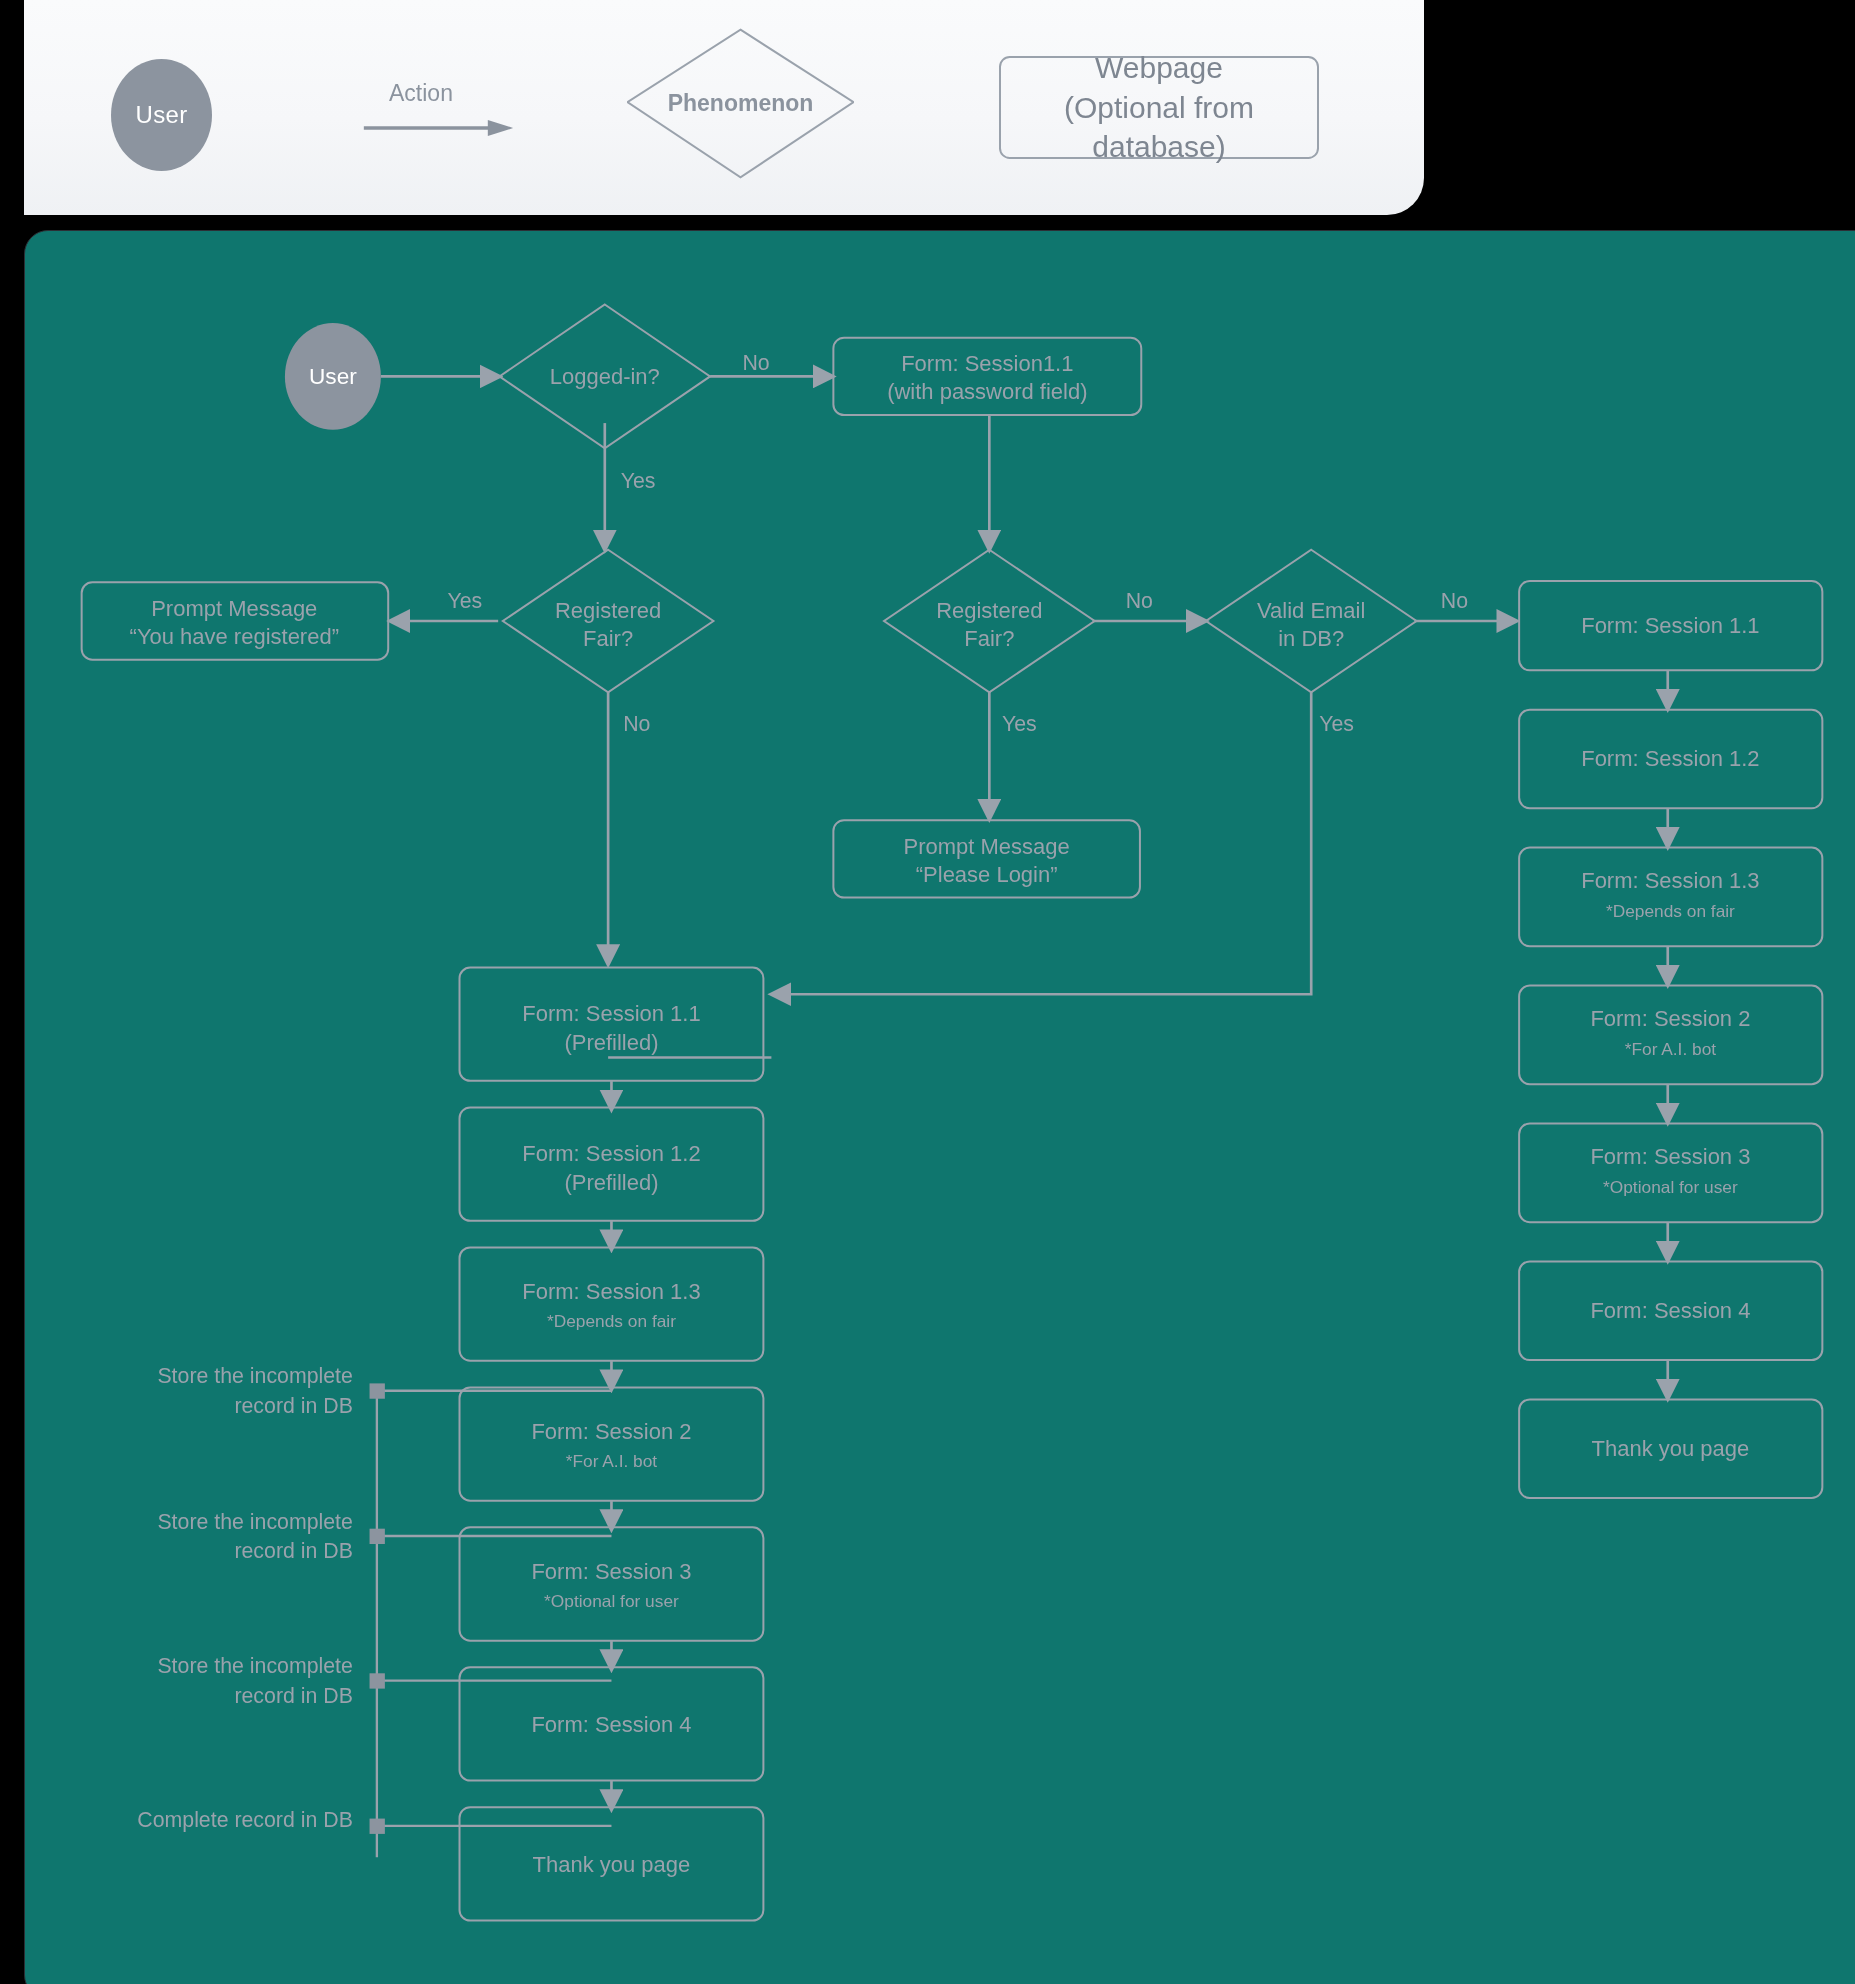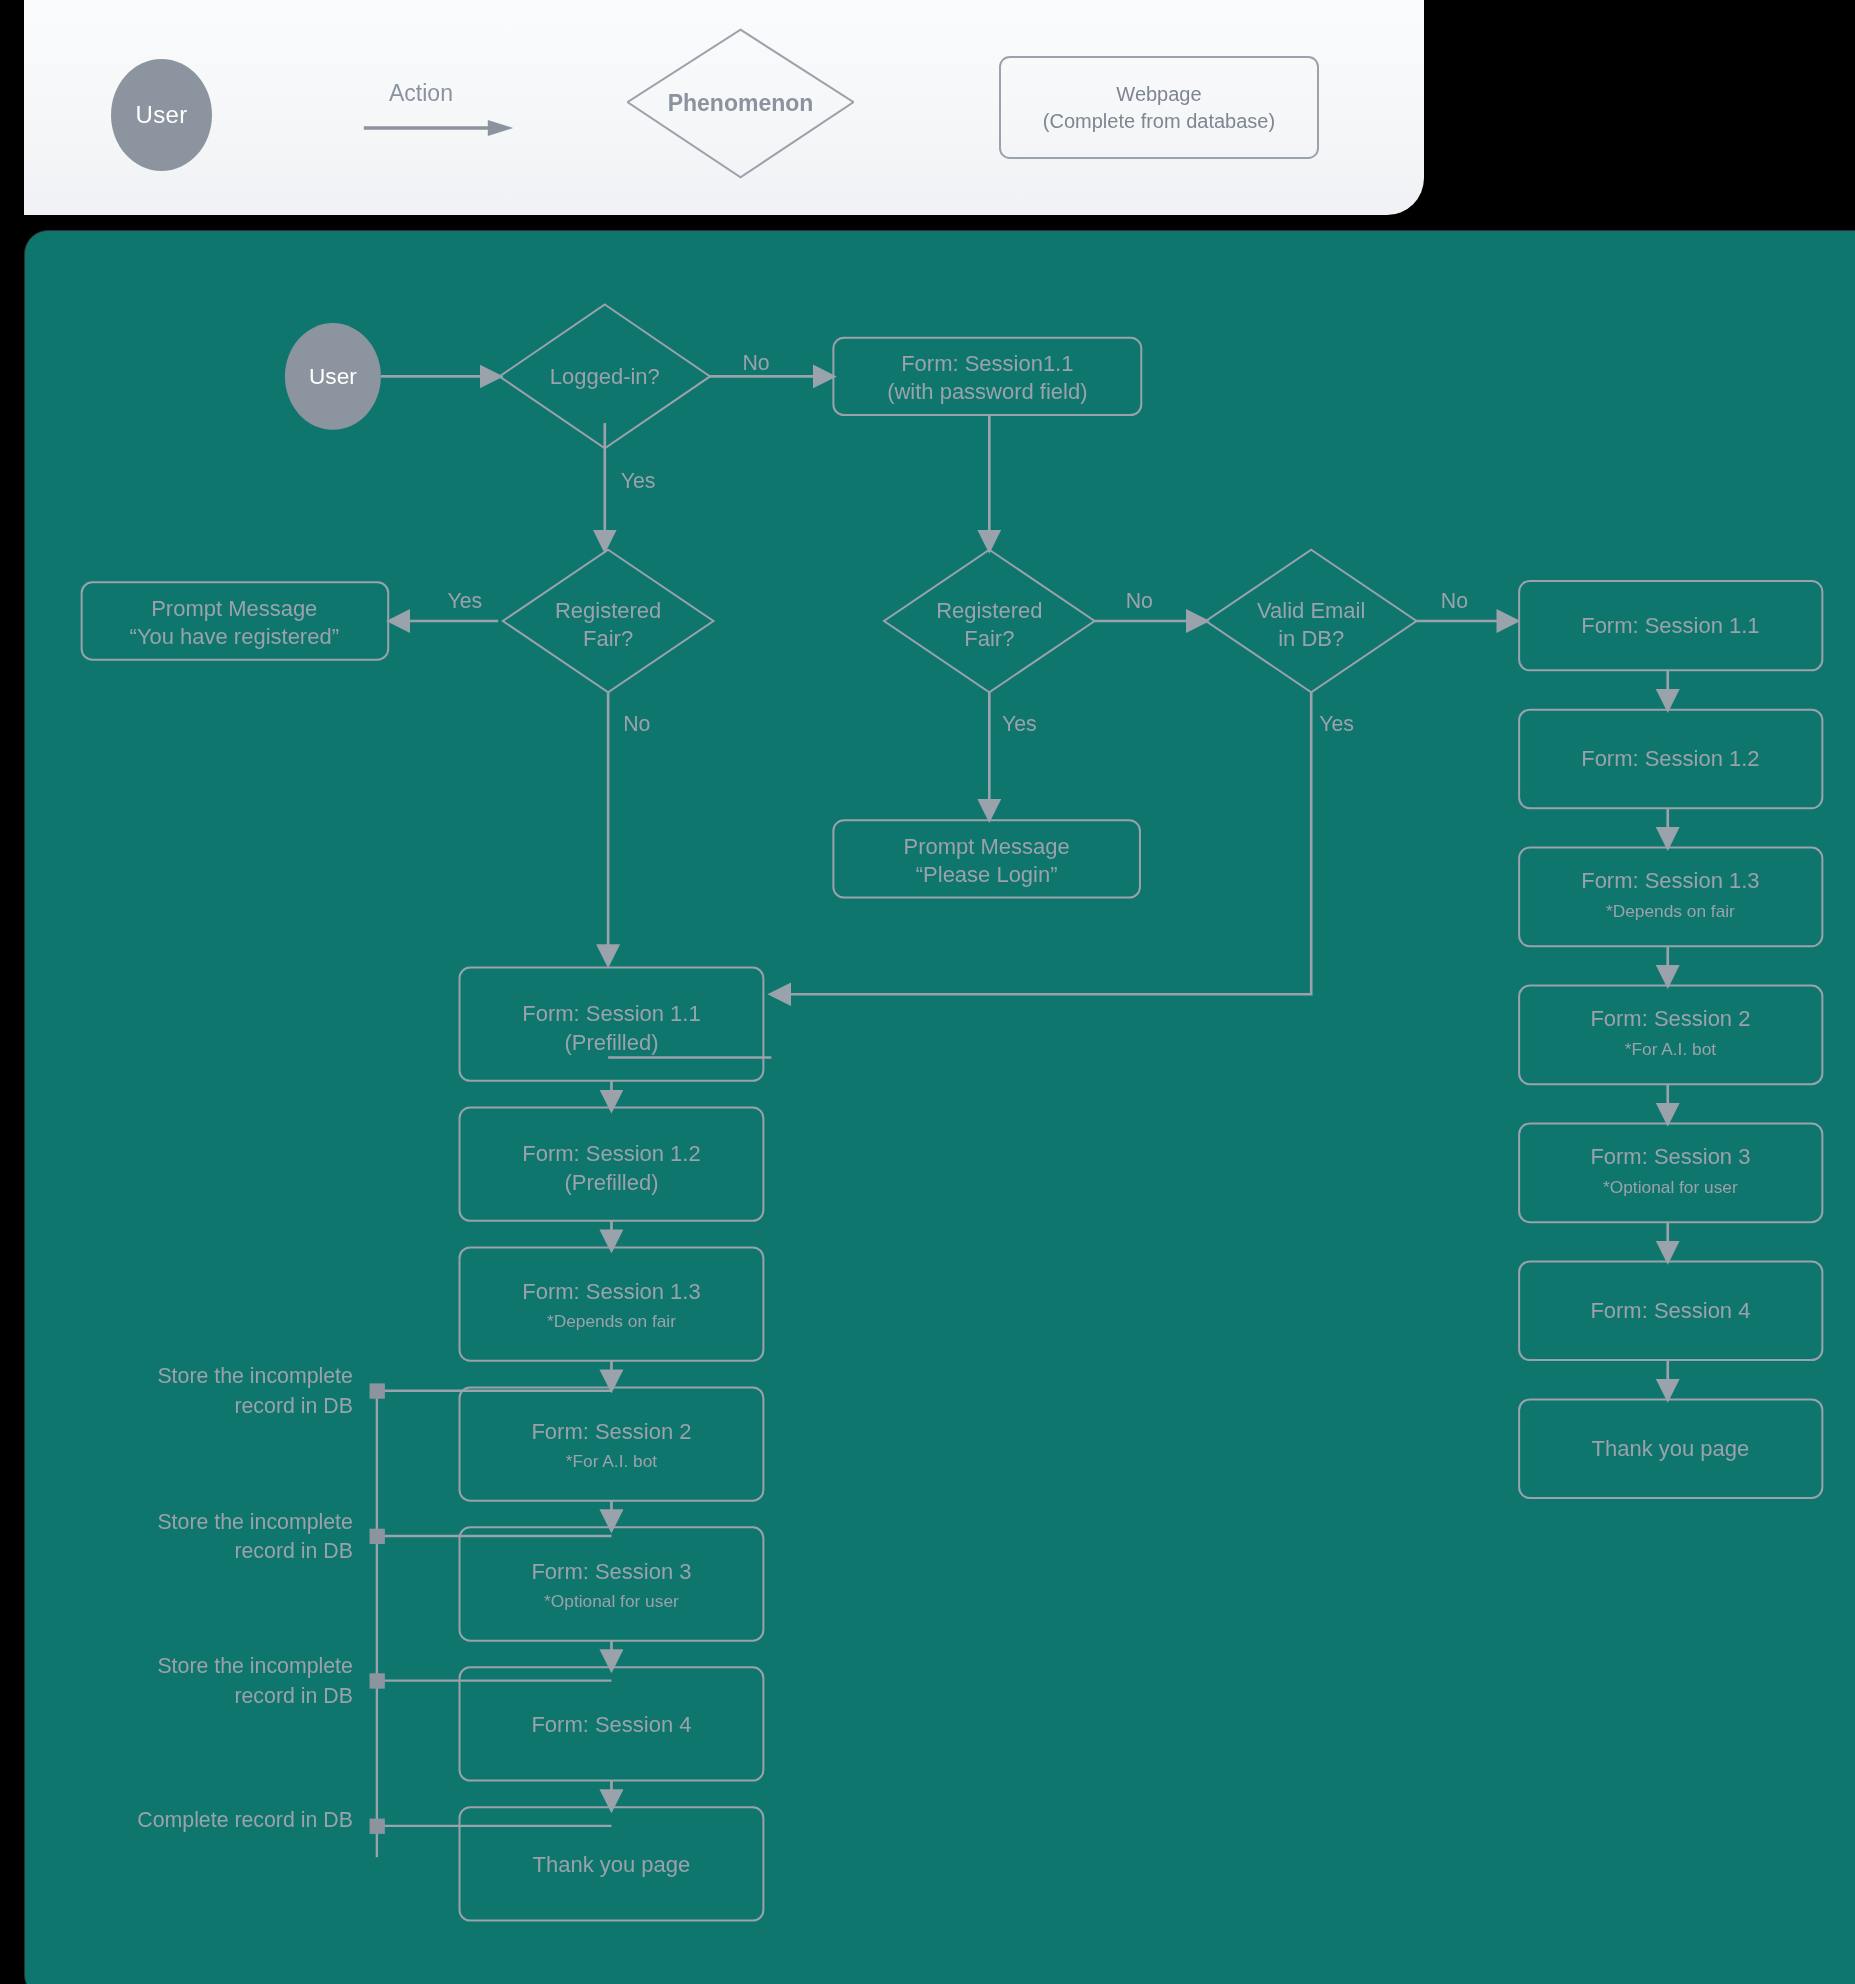--- a/index.html
+++ b/index.html
@@ -91,21 +91,21 @@
     border-radius: 10.7px;
     display: flex;
     flex-direction: column;
     align-items: center;
     justify-content: center;
     box-sizing: border-box;
     background: transparent;
   }
   .legend-webpage-box span {
     color: #7e8691;
-    font-size: 20px;
+    font-size: 30px;
     line-height: 1.32;
     display: block;
     text-align: center;
   }
 
   
   #diagram-panel {
     position: absolute;
     left: 0px;
     top: 230px;
@@ -173,21 +173,21 @@
 
     <div class="legend-diamond-wrap">
       <svg width="227" height="153" viewBox="0 0 340 230">
         <polygon points="170,4 340,113 170,226 0,113" fill="none" stroke="#9aa2ac" stroke-width="3"></polygon>
       </svg>
       <div class="legend-diamond-label">Phenomenon</div>
     </div>
 
     <div class="legend-webpage-box">
       <span>Webpage</span>
-      <span>(Complete from database)</span>
+      <span>(Optional from database)</span>
     </div>
   </div>
 
   <div id="diagram-panel">
     <svg id="flow-svg" width="1854" height="1769" viewBox="0 0 2782 2654">
       <defs>
         <marker id="arrow" viewBox="0 0 12 12" refX="10" refY="6" markerWidth="9" markerHeight="9" orient="auto-start-reverse">
           <path d="M 0 0 L 12 6 L 0 12 z" fill="#9aa2ac"></path>
         </marker>
       </defs>

